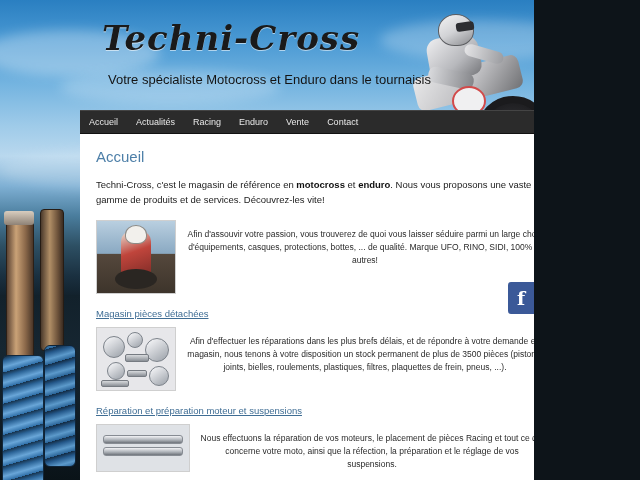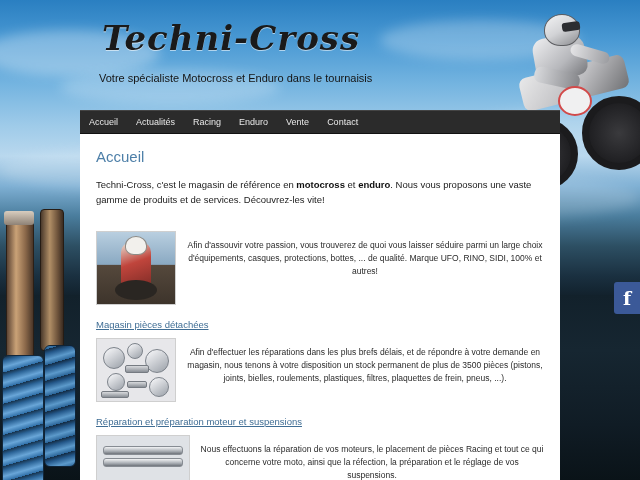--- a/index.html
+++ b/index.html
@@ -8,21 +8,21 @@
   }
   body {
     width: 640px;
     height: 480px;
     overflow: hidden;
     font-family: "Liberation Sans", sans-serif;
     background: #0d1419;
   }
   #page {
     position: relative;
-    width: 640px;
+    width: 534px;
     height: 480px;
     overflow: hidden;
   }
 
   
   .bg-sky {
     position: absolute;
     left: 0; top: 0;
     width: 640px;
     height: 300px;
@@ -204,22 +204,22 @@
     font-size: 34px;
     font-weight: bold;
     font-style: italic;
     letter-spacing: 1px;
     color: #1a1a1a;
     text-shadow: 0 1px 0 rgba(255,255,255,.55);
     white-space: nowrap;
   }
   .tagline {
     position: absolute;
-    left: 19px; top: 72px;
-    font-size: 11px;
+    left: 28px; top: 72px;
+    font-size: 13px;
     color: #141414;
     white-space: nowrap;
   }
 
   
   .navbar {
     position: absolute;
     left: 80px; top: 110px;
     width: 480px;
     height: 22px;
@@ -254,21 +254,21 @@
   h1.page-title {
     margin: 4px 0 12px 0;
     font-size: 15px;
     font-weight: normal;
     color: #4d7fa8;
   }
   .intro {
     font-size: 9.5px;
     line-height: 15px;
     color: #222;
-    margin: 0 0 24px 0;
+    margin: 0 0 13px 0;
   }
   .intro b { font-weight: bold; color: #111; }
 
   .section-title {
     font-size: 9.5px;
     color: #3f6d94;
     text-decoration: underline;
     margin: 0 0 8px 0;
     cursor: pointer;
   }

